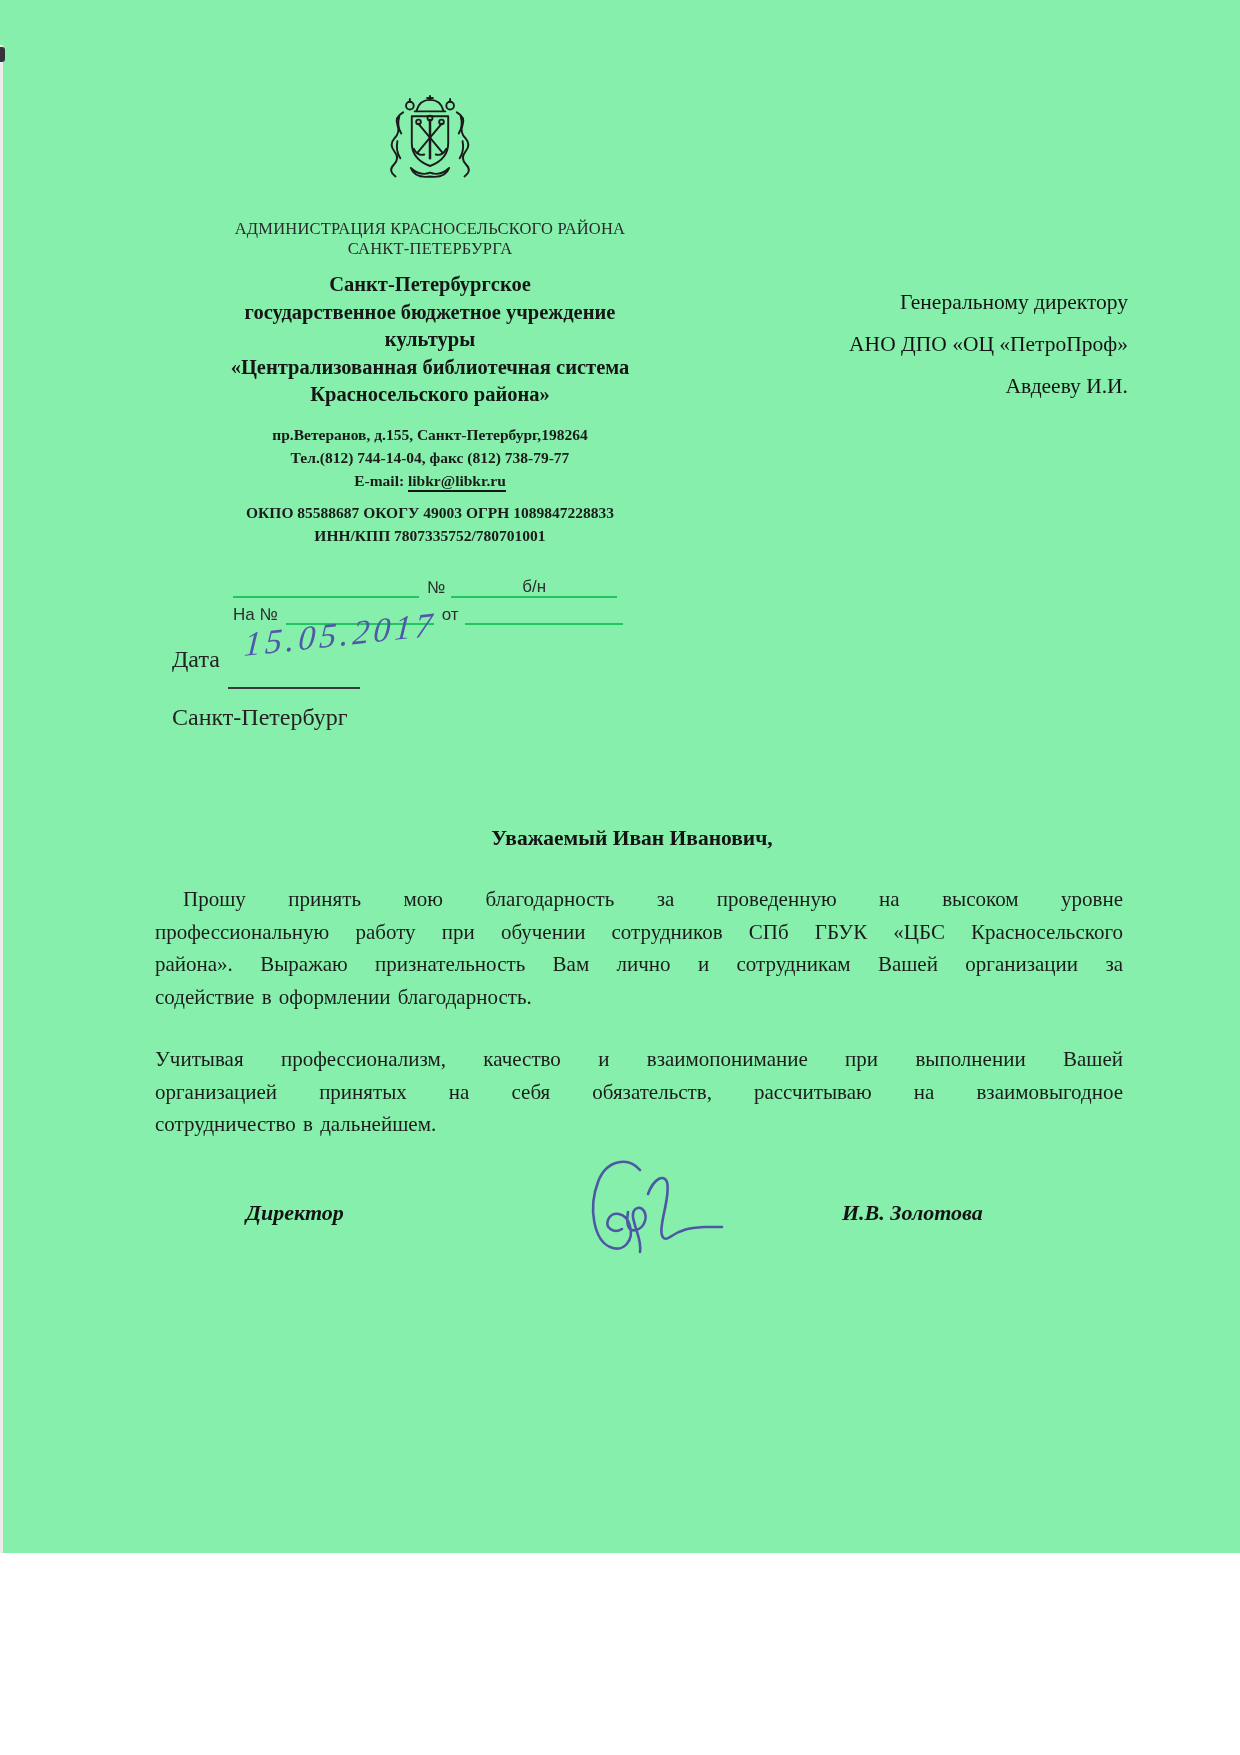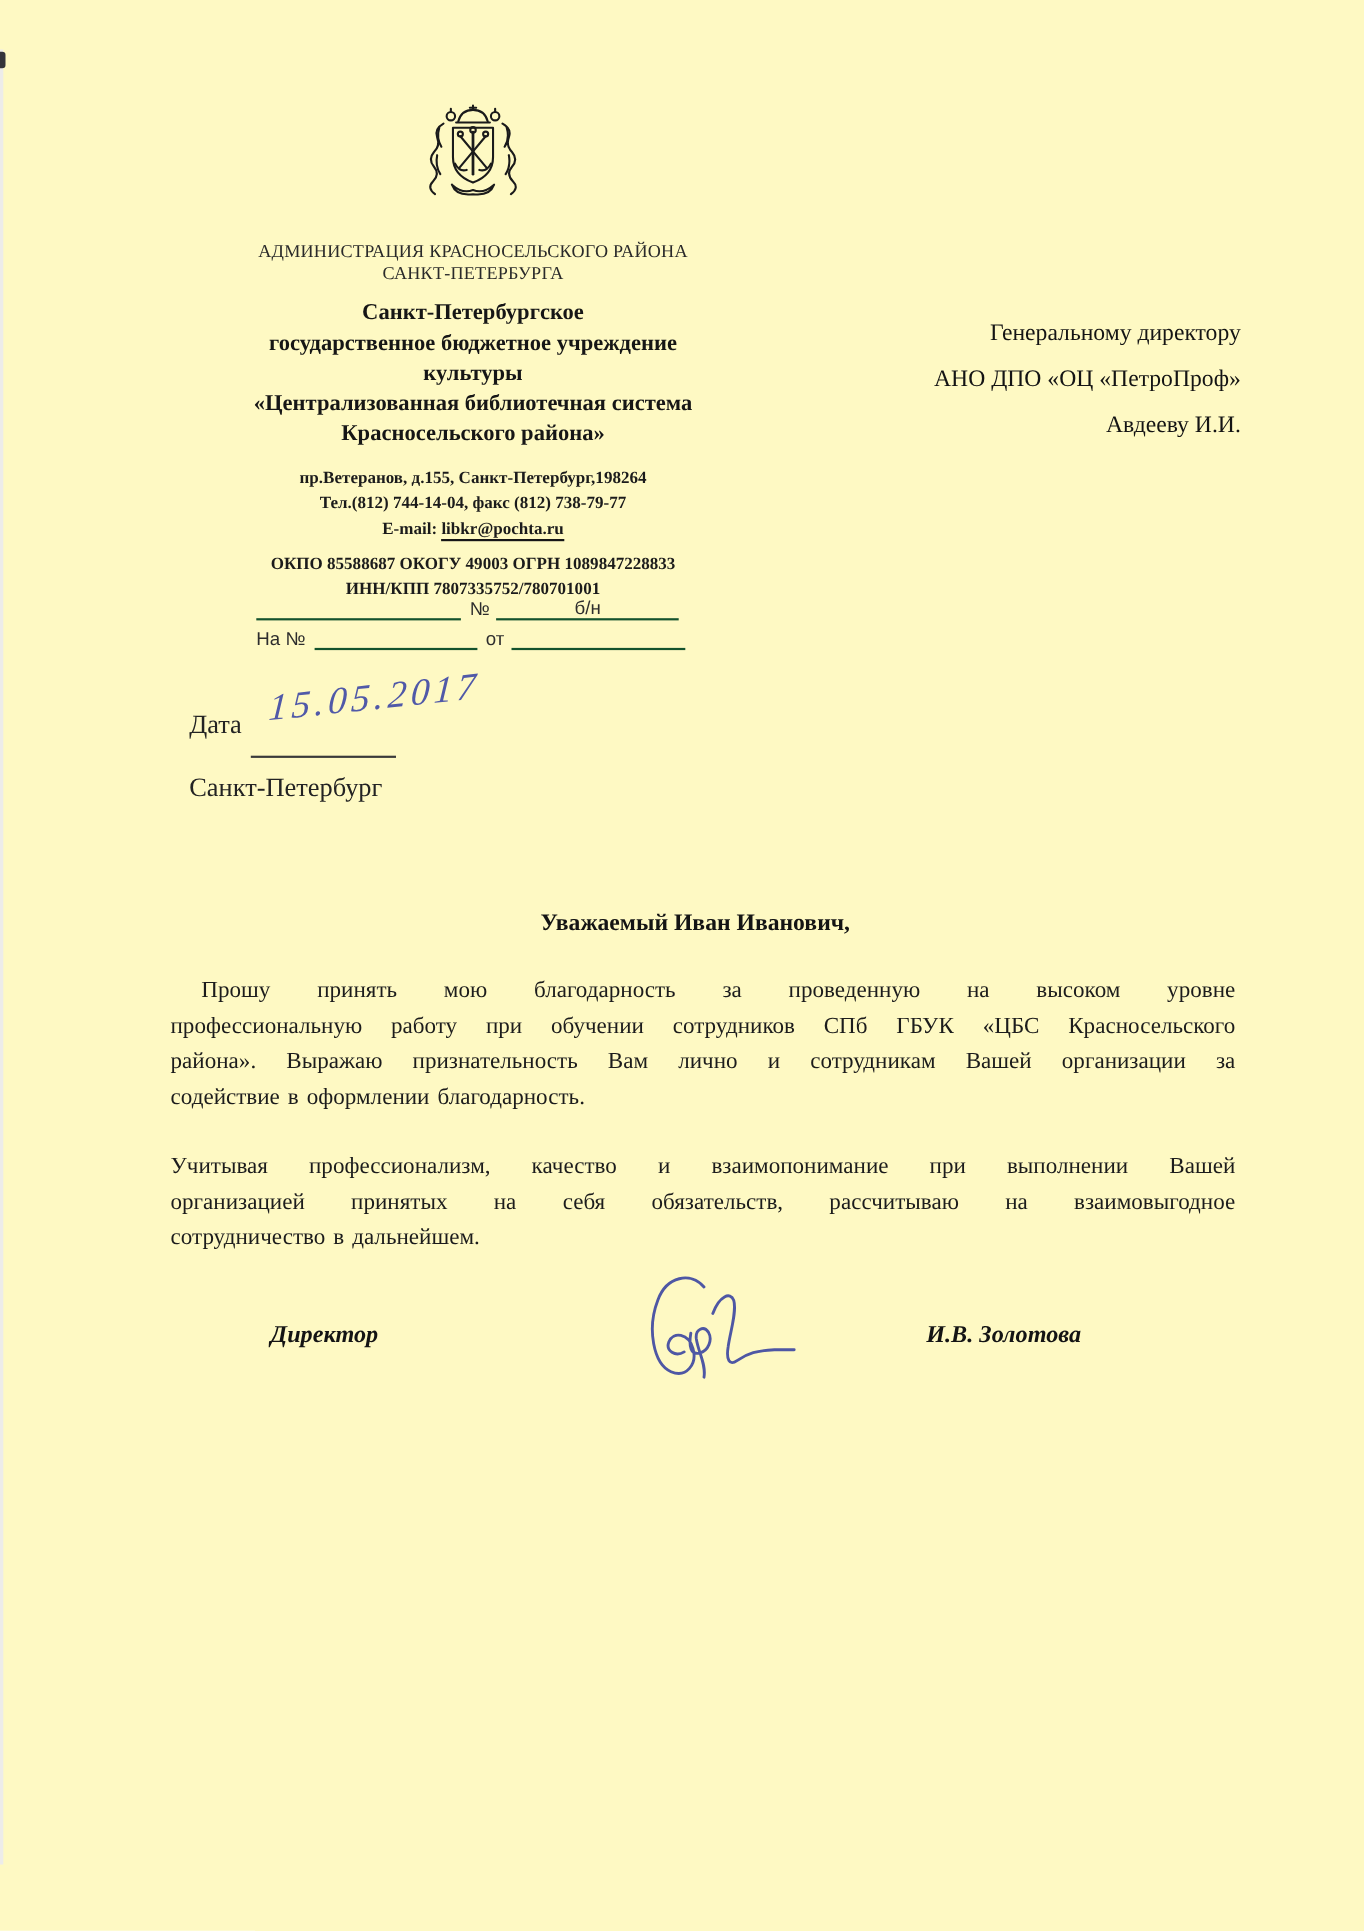--- a/index.html
+++ b/index.html
@@ -3,22 +3,22 @@
 <meta charset="utf-8">
 <style>
   html, body { margin: 0; padding: 0; }
   body {
     background: #ffffff;
     font-family: "Liberation Serif", serif;
   }
   .page {
     position: relative;
     width: 1240px;
-    height: 1755px;
-    background: #fef9c3;
+    height: 1553px;
+    background: #86efac;
     color: #1e1e1e;
     overflow: hidden;
   }
   
   .edge-line {
     position: absolute; left: 0; top: 45px; width: 3px; height: 1650px;
     background: #edece9;
   }
   .edge-blob {
     position: absolute; left: 0; top: 47px; width: 5px; height: 15px;
@@ -48,21 +48,21 @@
     position: absolute; left: 190px; top: 501px; width: 480px;
     text-align: center; font-weight: bold; font-size: 15.5px; line-height: 23px;
     color: #1b1b1b;
   }
   .ref-row {
     position: absolute; display: flex; align-items: flex-end;
     font-family: "Liberation Sans", sans-serif; font-size: 17px; color: #2d2d2d;
   }
   .ref-row-1 { left: 233px; top: 543px; }
   .ref-row-2 { left: 233px; top: 570px; }
-  .blank { border-bottom: 2px solid #14532d; height: 21px; box-sizing: border-box; }
+  .blank { border-bottom: 2px solid #22c55e; height: 21px; box-sizing: border-box; margin-top: 34px; }
   .blank-num-left  { width: 186px; }
   .blank-num-right { width: 166px; text-align: center; }
   .blank-in-num    { width: 148px; margin-left: 8px; }
   .blank-in-date   { width: 158px; }
   .ref-label { padding: 0 6px 0 8px; }
 
   
   .addressee {
     position: absolute; right: 112px; top: 281px; width: 400px;
     text-align: right; font-weight: normal; font-size: 21.5px; line-height: 42px;
@@ -151,21 +151,21 @@
       <div class="bline">культуры</div>
       <div class="bline">«Централизованная библиотечная система</div>
       <div class="bline">Красносельского района»</div>
     </div>
 
   <div class="lh-address">
     <div>пр.Ветеранов, д.155, Санкт-Петербург,198264</div>
     <div>Тел.(812) 744-14-04, факс (812) 738-79-77</div>
     <div class="email-line">
       <span>E-mail:</span>
-      <span class="email-underline">libkr@pochta.ru</span>
+      <span class="email-underline">libkr@libkr.ru</span>
     </div>
   </div>
 
   <div class="lh-codes">
       <div class="bline">ОКПО 85588687 ОКОГУ 49003 ОГРН 1089847228833</div>
       <div class="bline">ИНН/КПП 7807335752/780701001</div>
     </div>
 
   <div class="ref-row ref-row-1">
     <div class="blank blank-num-left"></div>

